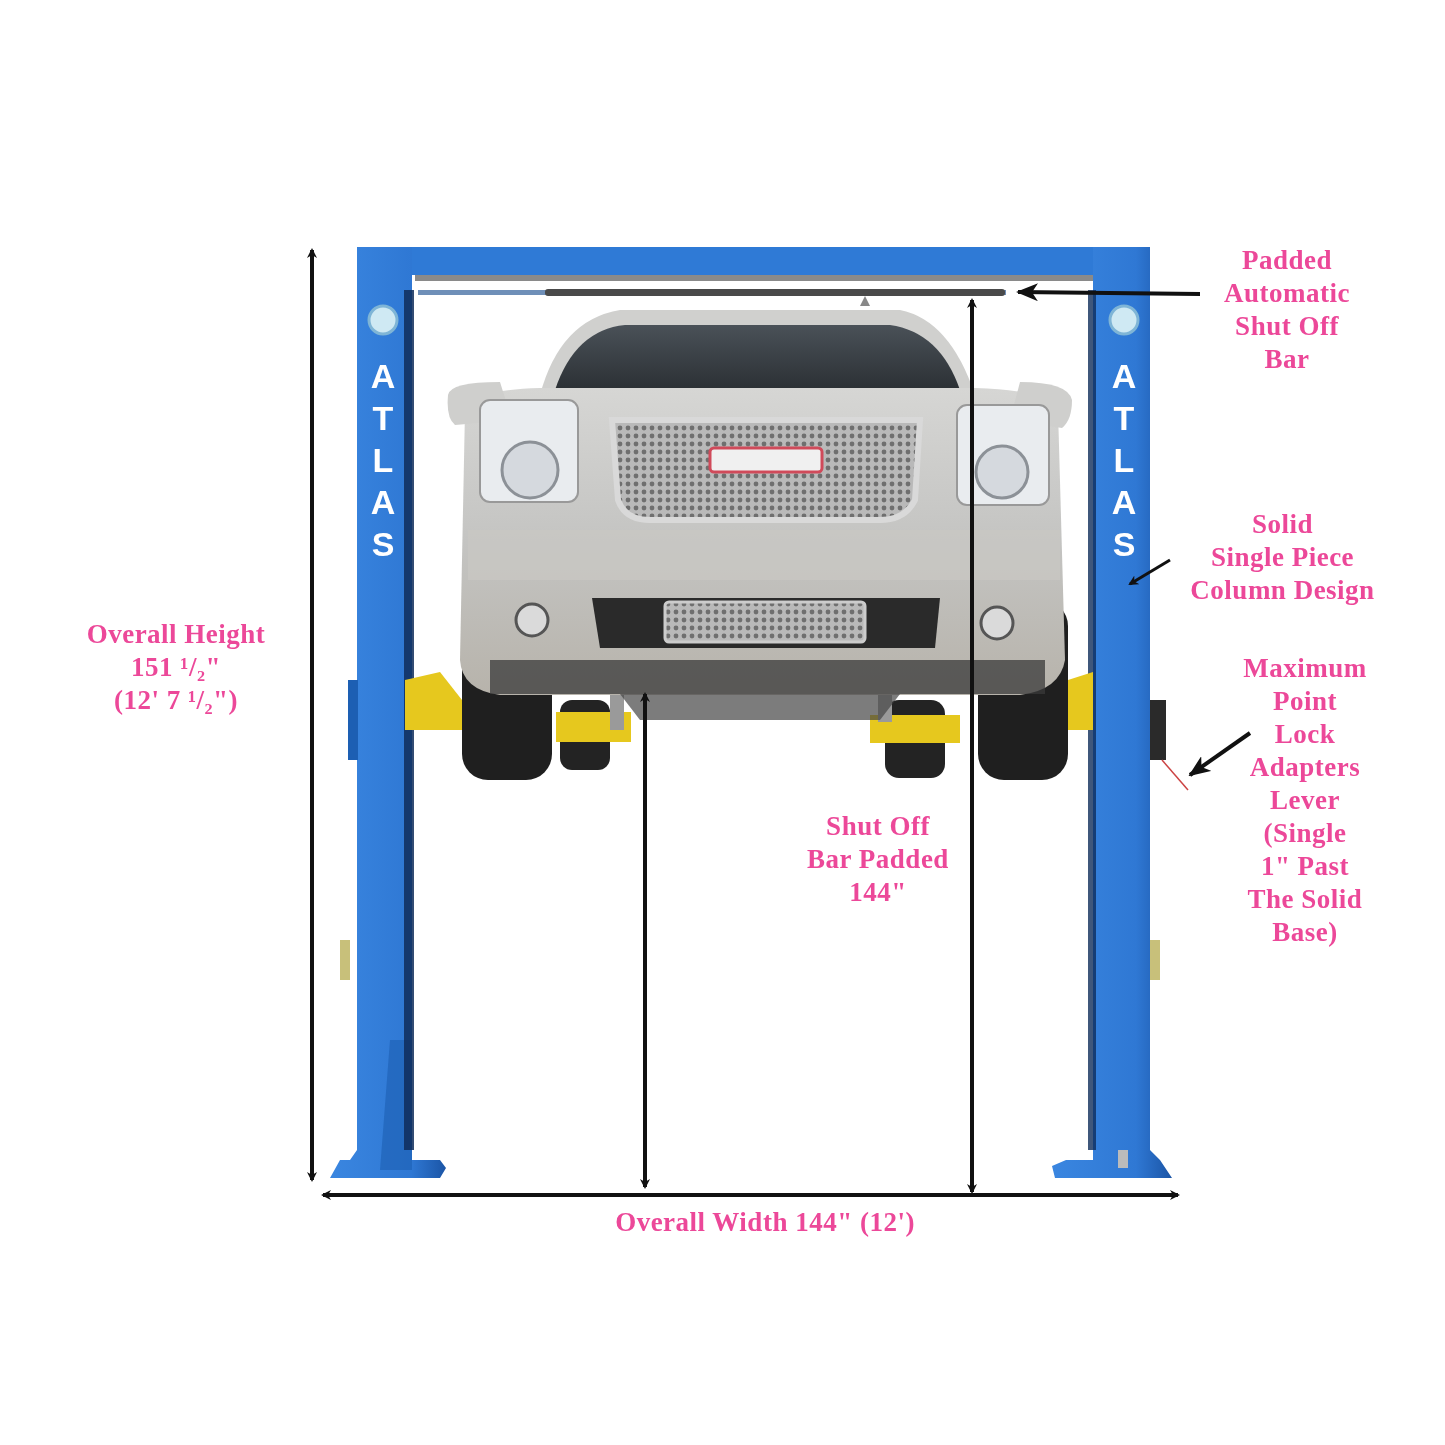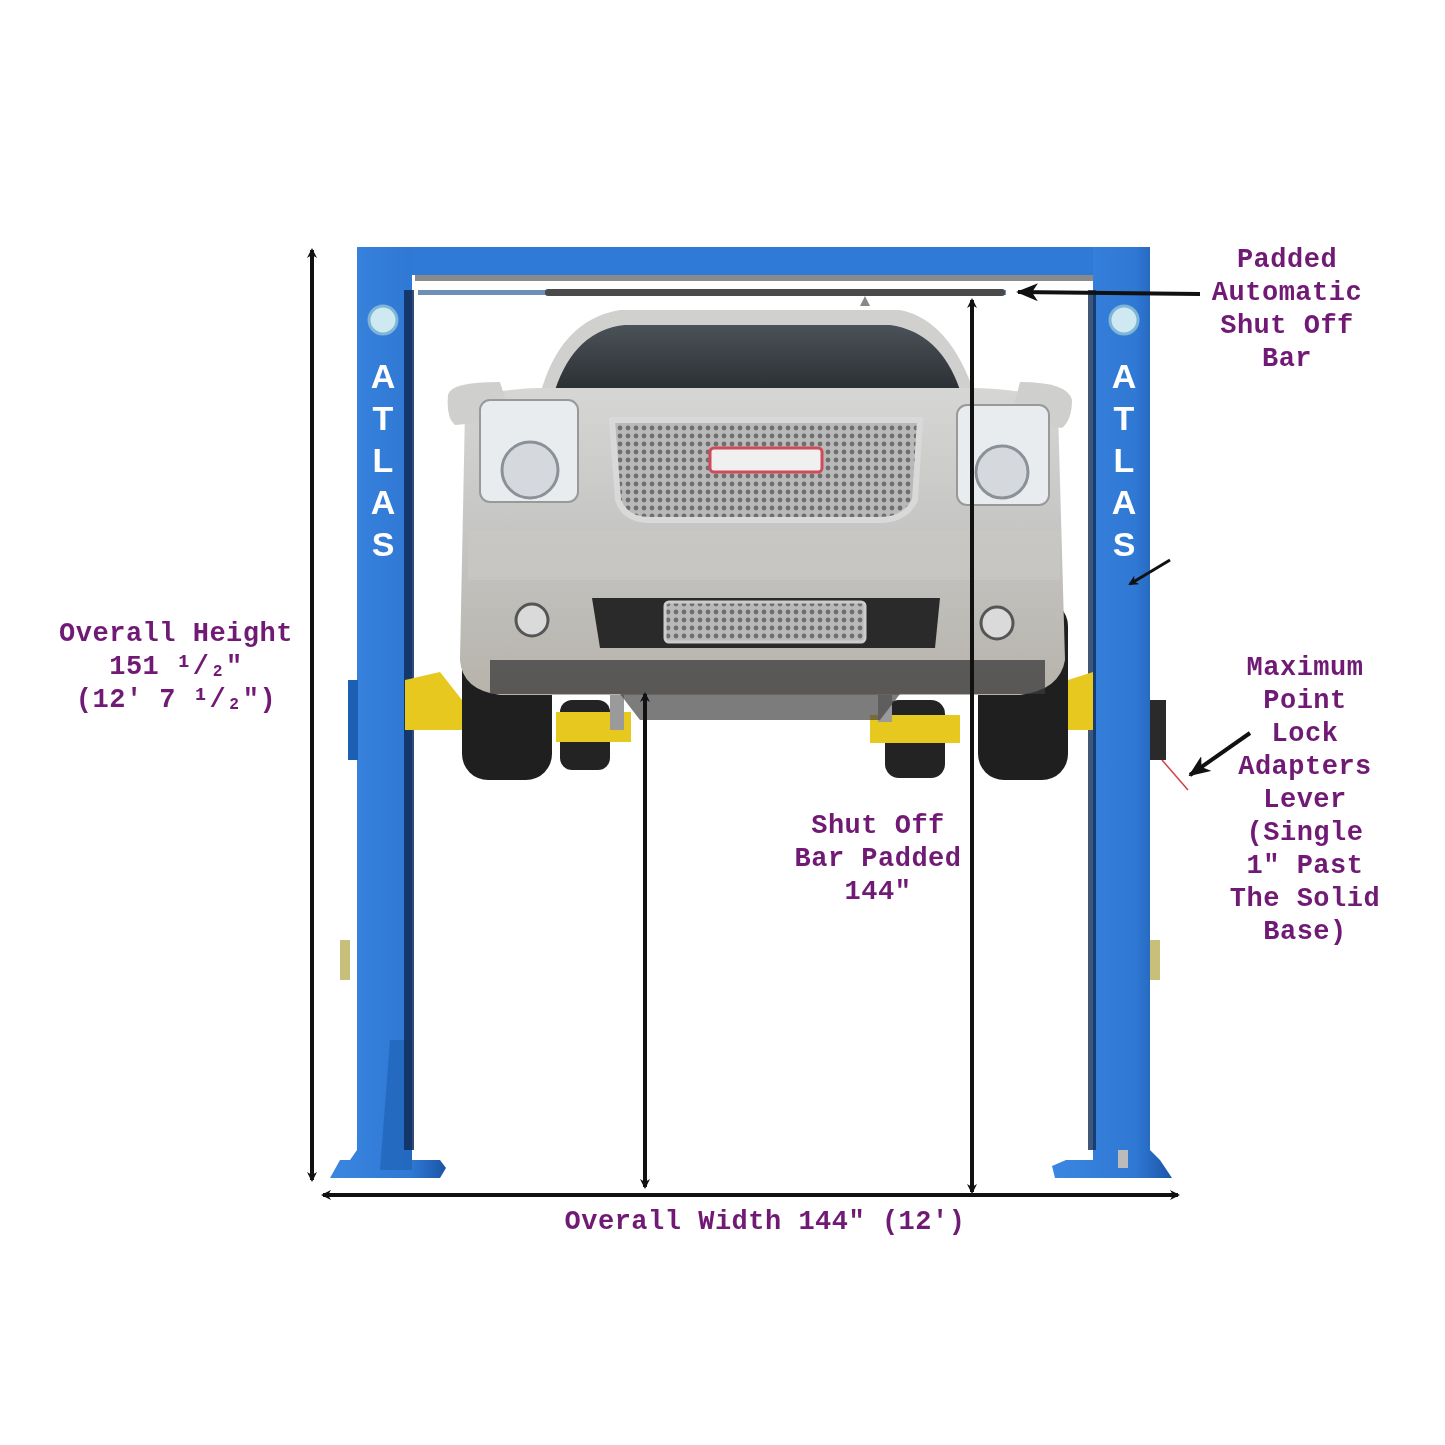--- a/index.html
+++ b/index.html
@@ -1,20 +1,20 @@
 <!DOCTYPE html>
 <html><head>
   <meta charset="utf-8">
   <style>
     html, body { margin:0; padding:0; background:#ffffff; }
     body { width:1445px; height:1445px; position:relative; overflow:hidden;
            font-family:"DejaVu Sans", "Liberation Sans", sans-serif; }
     #stage { position:absolute; left:0; top:0; width:1445px; height:1445px; }
-    .label { position:absolute; color:#701a75; font-weight:bold; text-align:center;
-             font-family:Liberation Mono, monospace; letter-spacing:0.5px; }
+    .label { position:absolute; color:#ec4899; font-weight:bold; text-align:center;
+             font-family:Liberation Serif, serif; letter-spacing:0.5px; }
     .label .line { display:block; white-space:nowrap; }
     .l28 { font-size:27px; line-height:33px; }
     .brand { position:absolute; color:#fff; font-weight:bold; font-size:34px;
              font-family:"Liberation Sans", sans-serif; text-align:center;
              width:40px; line-height:42px; }
     .brand span { display:block; }
   </style>
 </head>
 <body>
 
@@ -146,20 +146,25 @@
     <span class="line">(12' 7 ¹/₂")</span>
   </div>
 
   <div class="label l28" style="left:1196px;top:244px;width:182px;">
     <span class="line">Padded</span>
     <span class="line">Automatic</span>
     <span class="line">Shut Off</span>
     <span class="line">Bar</span>
   </div>
 
+  <div class="label l28" style="left:1155px;top:508px;width:255px;">
+    <span class="line">Solid</span>
+    <span class="line">Single Piece</span>
+    <span class="line">Column Design</span>
+  </div>
 
   <div class="label l28" style="left:1212px;top:652px;width:186px;">
     <span class="line">Maximum</span>
     <span class="line">Point</span>
     <span class="line">Lock</span>
     <span class="line">Adapters</span>
     <span class="line">Lever</span>
     <span class="line">(Single</span>
     <span class="line">1" Past</span>
     <span class="line">The Solid</span>

